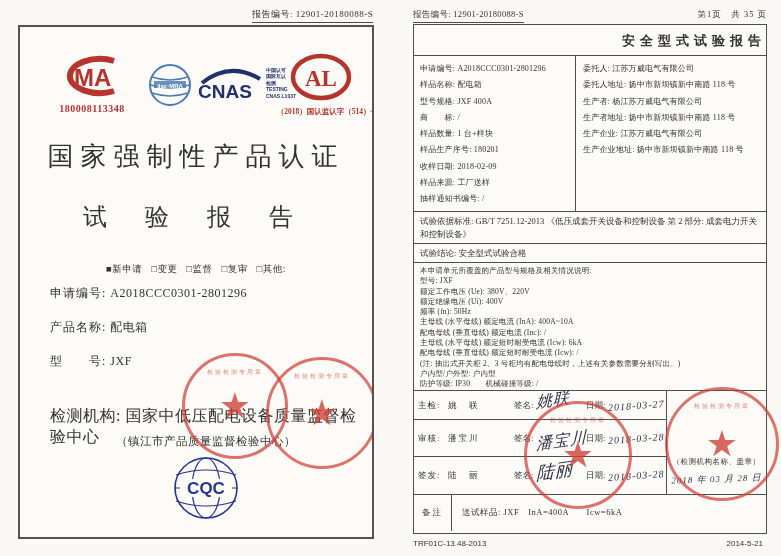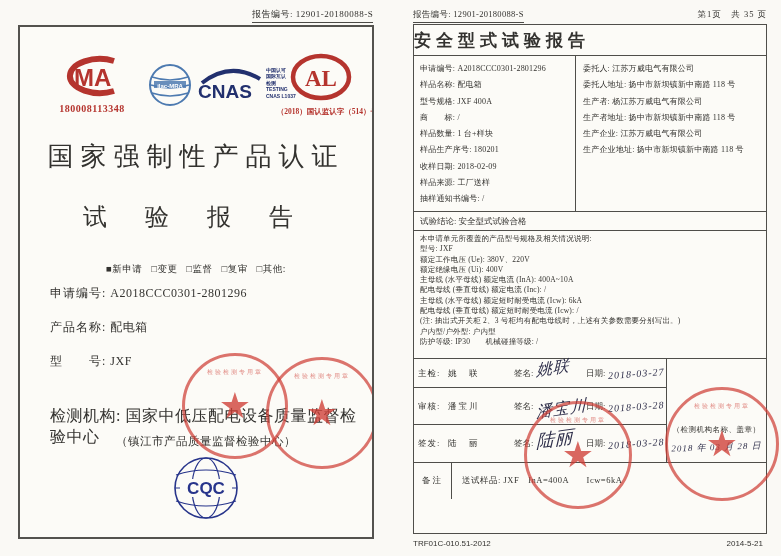--- a/index.html
+++ b/index.html
@@ -55,22 +55,22 @@
 
   
   .rp-report-no { left:413px; top:9px; font-size:8.5px; letter-spacing:.3px;
     border-bottom:1px solid #4c4b47; padding-bottom:1px; }
   .rp-page-info { right:14px; top:9px; font-size:8.5px; letter-spacing:1px; }
   .rp-table {
     left:413px; top:24px; width:354px; height:510px;
     border:1.5px solid #4f4e4a; background:#fcfbf7;
   }
   .rp-row { position:relative; border-bottom:1.5px solid #4f4e4a; }
-  .rp-title { height:31px; line-height:31px; text-align:left;
-    font-size:17px; letter-spacing:5px; font-weight:bold; }
+  .rp-title { height:31px; line-height:31px; text-align:right;
+    font-size:13px; letter-spacing:5px; font-weight:bold; }
   .rp-info { height:156px; }
   .rp-info .vdiv { position:absolute; left:161px; top:0; bottom:0;
     border-left:1.5px solid #4f4e4a; }
   .rp-info .col { position:absolute; top:5px; font-size:8px;
     line-height:16.3px; letter-spacing:.2px; }
   .rp-info .col-l { left:6px; width:152px; }
   .rp-info .col-r { left:169px; width:180px; }
   .rp-std { height:32px; padding:3px 6px; font-size:8.5px; line-height:12.5px; }
   .rp-concl { height:19px; line-height:18px; padding-left:6px; font-size:8.5px; }
   .rp-desc { height:128px; padding:3px 6px; font-size:7.5px; line-height:10.3px;
@@ -222,28 +222,30 @@
       <div></div>
       <div>生产者: 杨江苏万威电气有限公司</div>
       <div>生产者地址: 扬中市新坝镇新中南路 118 号</div>
       <div></div>
       <div></div>
       <div>生产企业: 江苏万威电气有限公司</div>
       <div>生产企业地址: 扬中市新坝镇新中南路 118 号</div>
     </div>
   </div>
 
+  <div class="rp-row rp-std">试验依据标准: GB/T 7251.12-2013 《低压成套开关设备和控制设备 第 2 部分: 成套电力开关和控制设备》</div>
 
   <div class="rp-row rp-concl">试验结论: 安全型式试验合格</div>
 
   <div class="rp-row rp-desc">
     <div>本申请单元所覆盖的产品型号规格及相关情况说明:</div>
     <div>型号: JXF</div>
     <div>额定工作电压 (Ue): 380V、220V</div>
     <div>额定绝缘电压 (Ui): 400V</div>
+    <div>频率 (fn): 50Hz</div>
     <div>主母线 (水平母线) 额定电流 (InA): 400A~10A</div>
     <div>配电母线 (垂直母线) 额定电流 (Inc): /</div>
     <div>主母线 (水平母线) 额定短时耐受电流 (Icw): 6kA</div>
     <div>配电母线 (垂直母线) 额定短时耐受电流 (Icw): /</div>
     <div>(注: 抽出式开关柜 2、3 号柜均有配电母线时，上述有关参数需要分别写出。)</div>
     <div>户内型/户外型: 户内型</div>
     <div>防护等级: IP30　　机械碰撞等级: /</div>
   </div>
 
   <div class="rp-row rp-sig">
@@ -287,14 +289,14 @@
 
 <div class="stamp" style="left:524px;top:401px;width:108px;height:108px">
   <div class="ring-txt">检验检测专用章</div>
   <span class="star">★</span>
 </div>
 <div class="stamp" style="left:665px;top:387px;width:114px;height:114px">
   <div class="ring-txt">检验检测专用章</div>
   <span class="star">★</span>
 </div>
 
-<div class="abs rp-footer-l">TRF01C-010.51-2012</div>
+<div class="abs rp-footer-l">TRF01C-13.48-2013</div>
 <div class="abs rp-footer-r">2014-5-21</div>
 
 </body></html>

